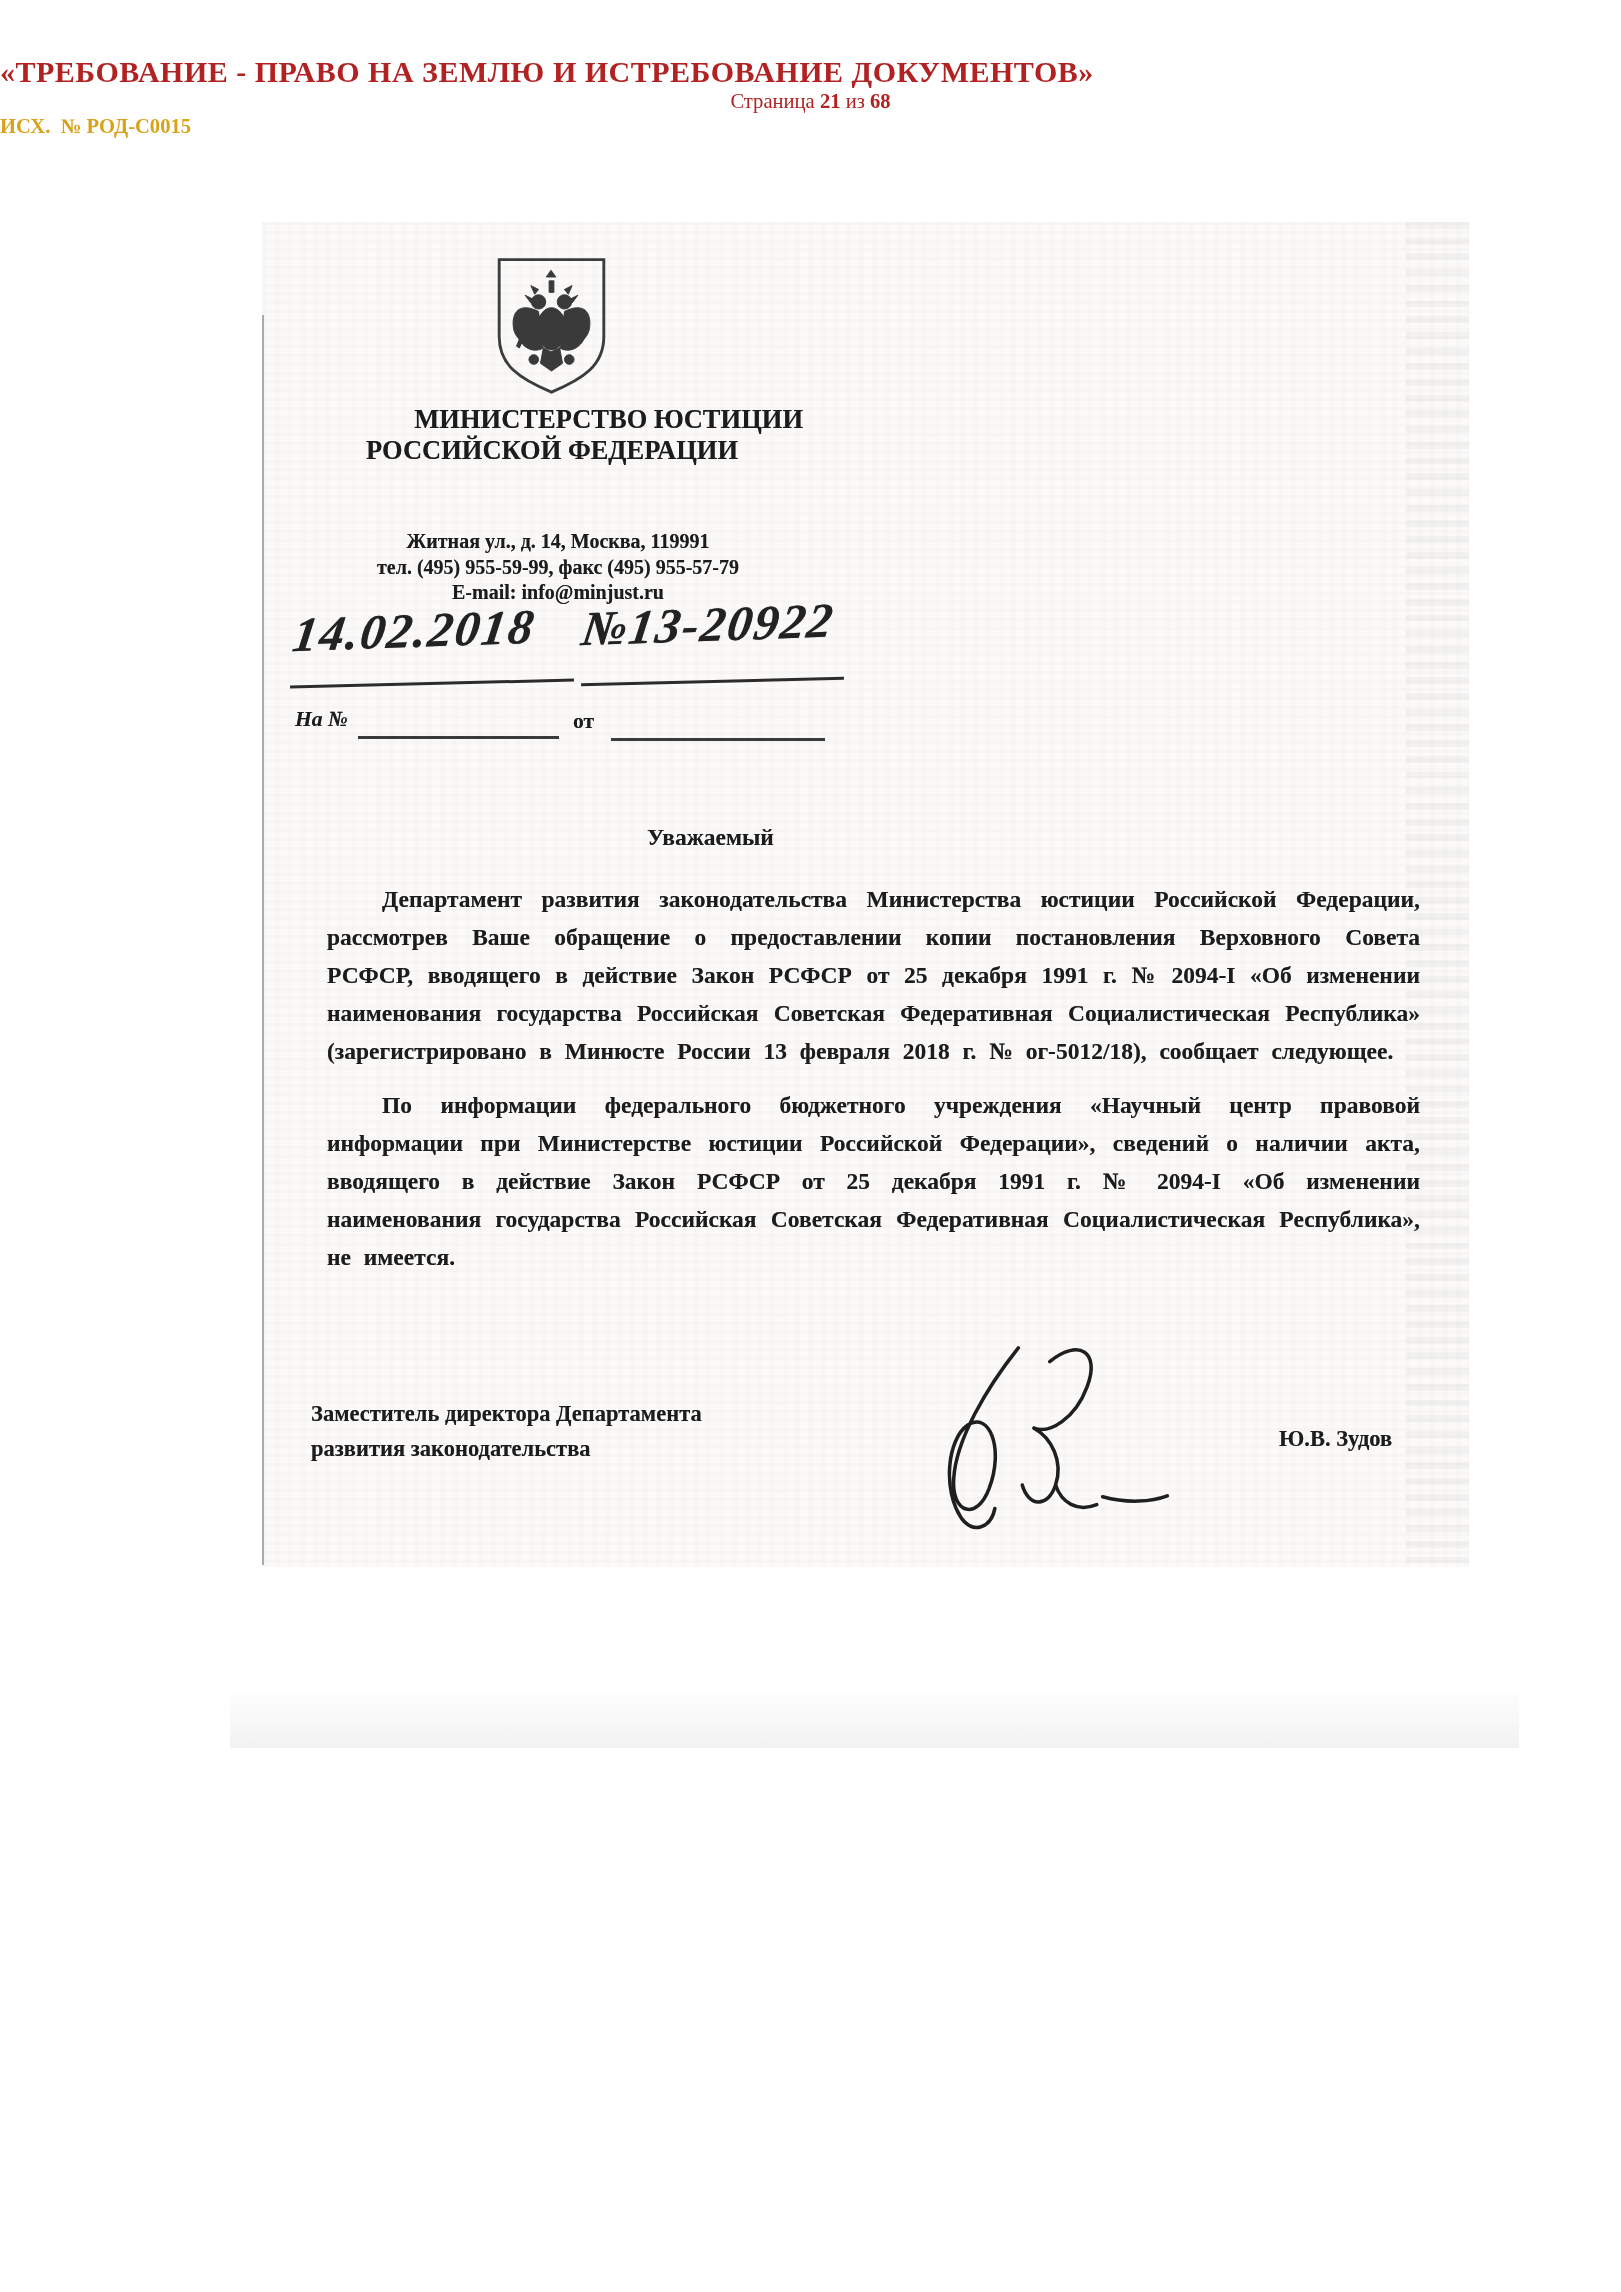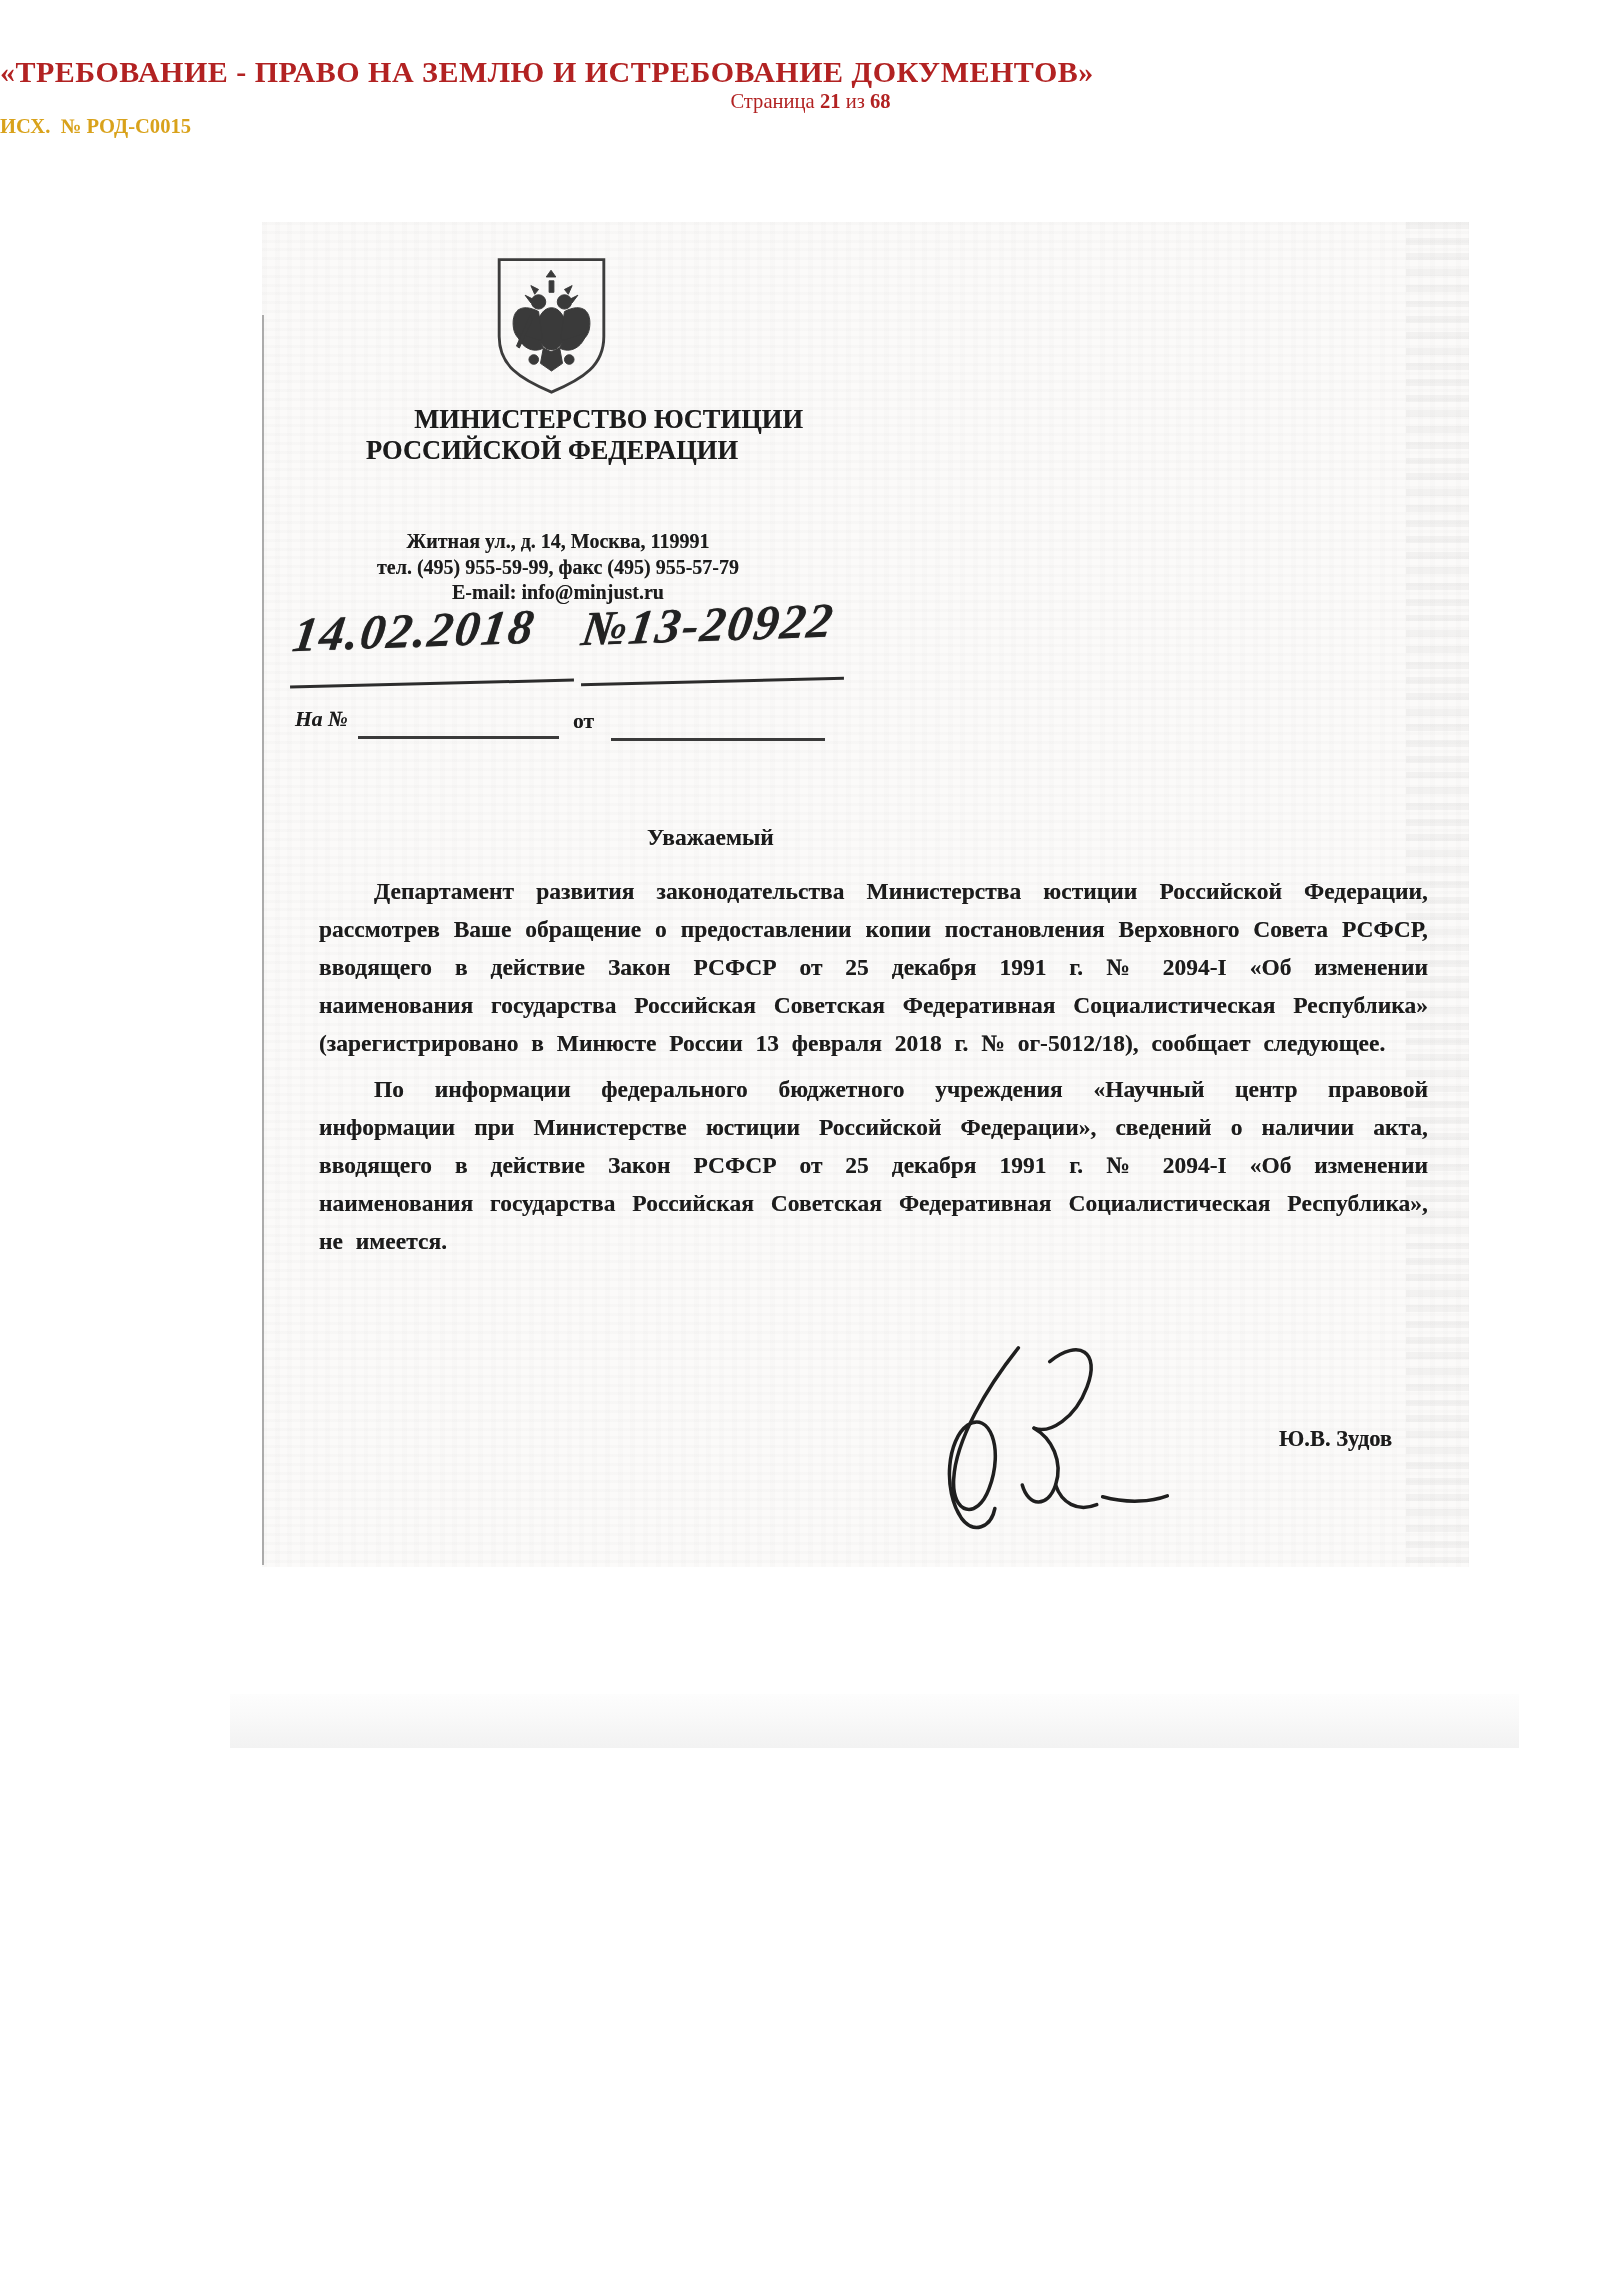--- a/index.html
+++ b/index.html
@@ -69,21 +69,21 @@
   .na-rule{height:2.5px;background:#3a3a3a;}
   .na-rule.n1{left:67px;top:29px;width:201px;}
   .na-rule.n2{left:320px;top:31px;width:214px;}
   
   .salutation{left:385px;top:602px;font-weight:bold;font-size:23.5px;}
   .body-text{
     left:49px;top:642px;width:1125px;
     font-weight:bold;font-size:23.5px;line-height:38px;
     text-align:justify;word-spacing:6.9px;
   }
-  .body-text p{position:static;margin:8px;text-indent:55px;}
+  .body-text p{position:static;margin:16px;text-indent:55px;}
   
   .sig-title{left:49px;top:1174px;width:549px;
     font-weight:bold;font-size:22.5px;line-height:35px;}
   .sig-scribble{left:578px;top:1108px;width:343px;height:216px;}
   .sig-name{left:1017px;top:1204px;font-weight:bold;font-size:22.5px;}
   
   .bottom-strip{
     position:absolute;left:230px;top:1694px;width:1289px;height:54px;
     background:linear-gradient(180deg,#fdfdfd 0%,#f8f8f8 50%,#f2f2f2 100%);
   }
@@ -150,20 +150,24 @@
     <div class="na-rule n2"></div>
   </div>
 
   <div class="salutation ink">Уважаемый</div>
 
   <div class="body-text ink">
     <p>Департамент развития законодательства Министерства юстиции Российской Федерации, рассмотрев Ваше обращение о предоставлении копии постановления Верховного Совета РСФСР, вводящего в действие Закон РСФСР от 25 декабря 1991 г. № 2094-I «Об изменении наименования государства Российская Советская Федеративная Социалистическая Республика» (зарегистрировано в Минюсте России 13 февраля 2018 г. № ог-5012/18), сообщает следующее.</p>
     <p>По информации федерального бюджетного учреждения «Научный центр правовой информации при Министерстве юстиции Российской Федерации», сведений о наличии акта, вводящего в действие Закон РСФСР от 25 декабря 1991 г. № 2094-I «Об изменении наименования государства Российская Советская Федеративная Социалистическая Республика», не имеется.</p>
   </div>
 
+  <div class="sig-title ink">
+    <div style="position:static;">Заместитель директора Департамента</div>
+    <div style="position:static;">развития законодательства</div>
+  </div>
 
   <svg class="sig-scribble" viewBox="0 0 350 220">
     <g fill="none" stroke="#1f1f1f" stroke-width="3.6" stroke-linecap="round">
       <path d="M182,18 C150,58 118,112 116,152 C114,188 140,194 152,162 C168,120 152,82 130,97 C110,111 104,162 124,192 C136,208 154,202 158,182"></path>
       <path d="M214,32 C244,8 266,22 252,58 C240,90 214,106 198,100"></path>
       <path d="M198,100 C216,110 228,134 220,158 C212,182 192,180 186,158"></path>
       <path d="M220,158 C226,176 242,186 262,178"></path>
       <path d="M268,170 C294,177 318,175 334,169"></path>
     </g>
   </svg>

